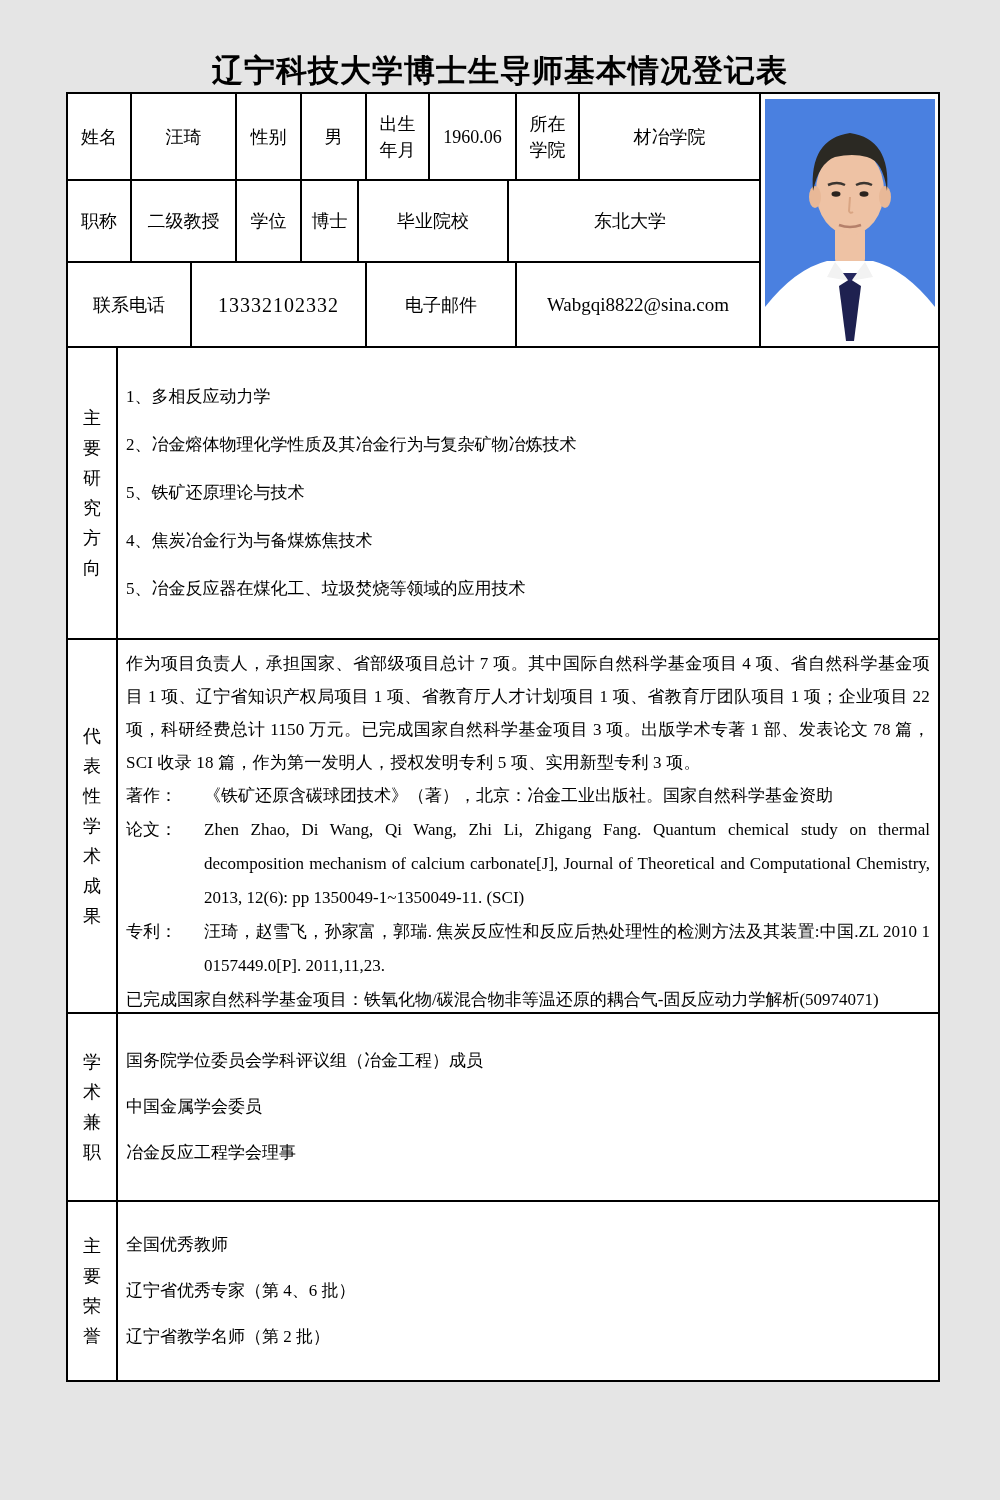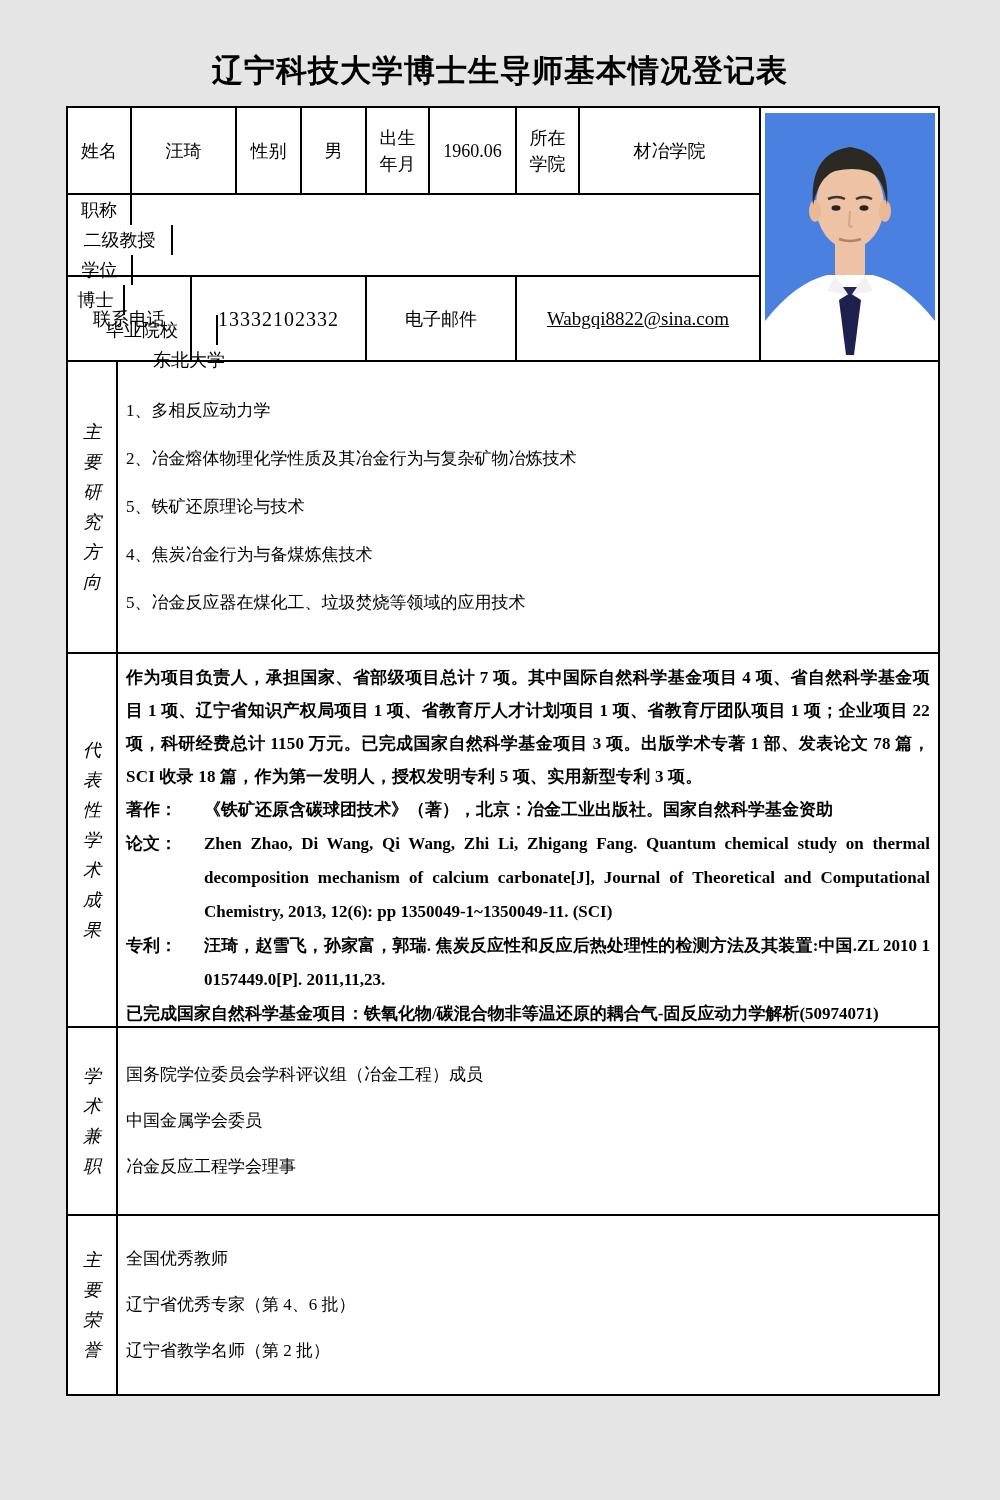--- a/index.html
+++ b/index.html
@@ -17,82 +17,81 @@
     top: 50px; left: 0;
     width: 100%;
     text-align: center;
     font-size: 31px;
     font-weight: bold;
     letter-spacing: 1px;
     margin: 0;
   }
   .form-table {
     position: absolute;
-    left: 66px; top: 106px;
+    left: 66px; top: 92px;
     width: 874px;
     border: 2px solid #000;
     box-sizing: border-box;
     background: #fff;
   }
   
   .top-block { display: flex; }
   .top-left { width: 691px; box-sizing: border-box; }
   .irow { display: flex; box-sizing: border-box; }
   .irow.rA { height: 87px; border-bottom: 2px solid #000; }
-  .irow.rB { height: 82px; border-bottom: 2px solid #000; flex-direction: column; }
+  .irow.rB { height: 82px; border-bottom: 2px solid #000; }
   .irow.rC { height: 83px; }
   .cell {
     box-sizing: border-box;
     border-right: 2px solid #000;
     display: flex;
     align-items: center;
     justify-content: center;
     text-align: center;
     font-size: 18px;
     line-height: 26px;
     padding: 2px 6px;
   }
   .cell.last { border-right: none; }
-  .email-value { text-decoration: underline; font-size: 19px; }
+  .email-value { font-size: 19px; }
   .phone-value { font-size: 20px; letter-spacing: 1px; }
   .photo-cell {
     flex: 1;
     border-left: 2px solid #000;
     box-sizing: border-box;
     display: flex;
     align-items: center;
     justify-content: center;
   }
   
   .section { display: flex; border-top: 2px solid #000; box-sizing: border-box; }
   .sec-label {
     width: 50px;
     box-sizing: border-box;
     border-right: 2px solid #000;
     display: flex;
     align-items: center;
     justify-content: center;
-    font-style: italic;
   }
   .vtext {
     width: 20px;
     font-size: 18px;
     line-height: 30px;
     text-align: center;
     word-break: break-all;
     white-space: normal;
   }
   .sec-content { flex: 1; box-sizing: border-box; overflow: hidden; }
   
   .sec-research { height: 292px; }
   .sec-research .sec-content { padding: 38px 14px 0 8px; }
   .research-item { font-size: 17px; line-height: 22px; margin-bottom: 26px; }
   
   .sec-achieve { height: 374px; }
-  .sec-achieve .sec-content { padding: 7px 8px 0 8px; font-size: 17px; font-weight: bold; }
+  .sec-achieve .sec-content { padding: 7px 8px 0 8px; font-size: 17px; }
   .achv-intro { margin: 0; text-align: justify; line-height: 33px; letter-spacing: 0.2px; }
   .achv-entry { display: flex; line-height: 34px; justify-content: center; }
   .achv-entry .e-label { width: 78px; flex-shrink: 0; }
   .achv-entry .e-text { flex: 1; text-align: justify; }
   .achv-footer { line-height: 34px; }
   
   .sec-positions { height: 188px; }
   .sec-positions .sec-content { padding: 36px 14px 0 8px; }
   .position-item { font-size: 17px; line-height: 22px; margin-bottom: 24px; }
   

